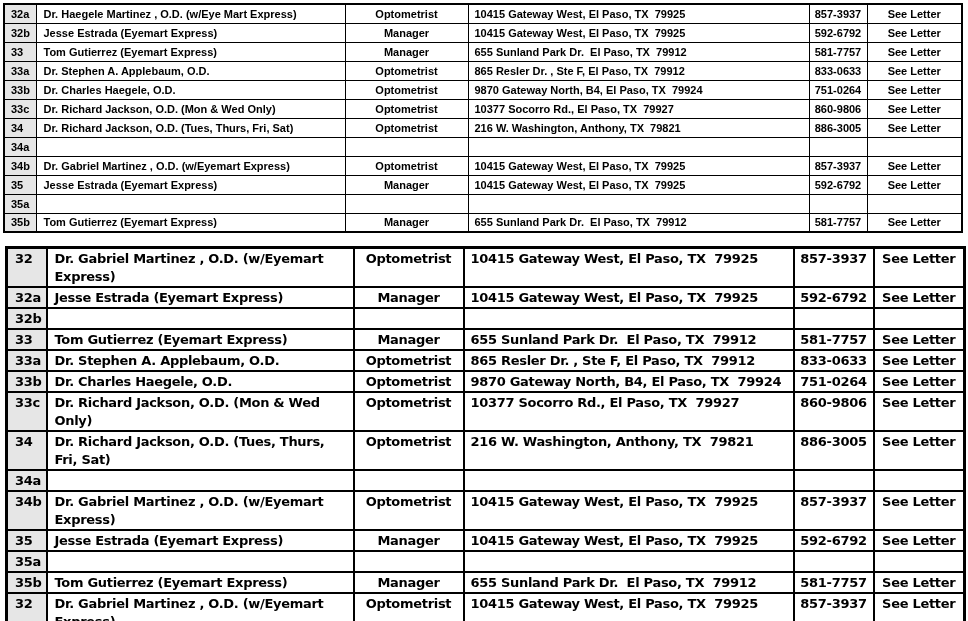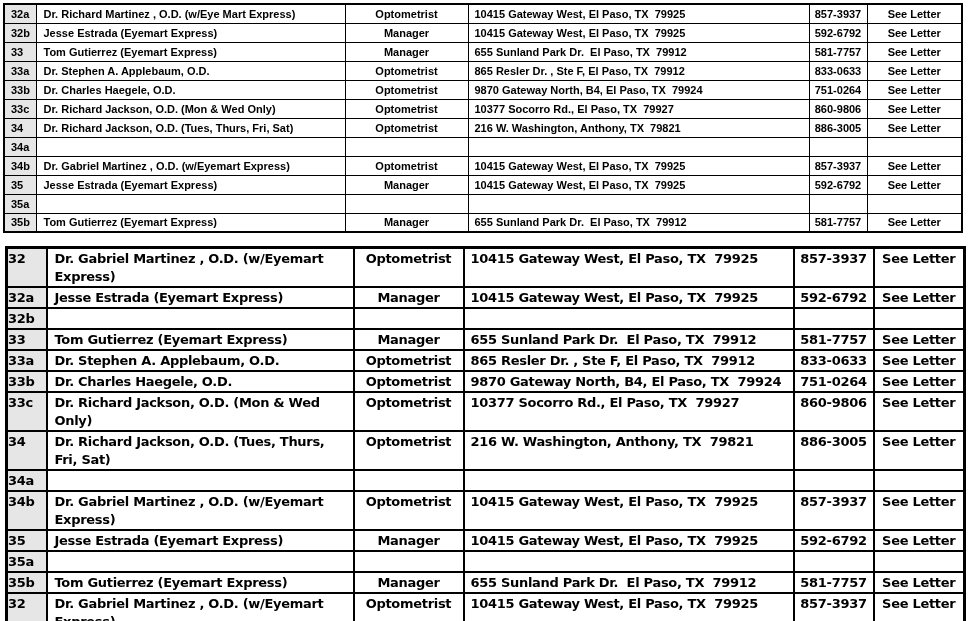--- a/index.html
+++ b/index.html
@@ -49,21 +49,21 @@
   }
   #table-bottom td {
     border: 2px solid #000;
     height: 21px;
     vertical-align: top;
     padding-top: 1px;
     line-height: 18px;
     white-space: pre;
   }
   #table-bottom tr.empty-row td { height: 13px; }
-  #table-bottom td.c-id   { }
+  #table-bottom td.c-id   { padding-left: 7px; }
   #table-bottom td.c-name { padding-left: 7px; padding-right: 4px; white-space: normal; }
   #table-bottom td.c-role { text-align: center; }
   #table-bottom td.c-address { padding-left: 6px; }
   #table-bottom td.c-phone   { text-align: center; }
   #table-bottom td.c-letter  { text-align: center; }
 
   .c-id { background: #e6e6e6; }
 </style>
 </head>
 <body>
@@ -75,21 +75,21 @@
       <col style="width:32px">
         <col style="width:309px">
         <col style="width:123px">
       <col style="width:341px">
         <col style="width:58px">
         <col style="width:95px">
     </colgroup>
     <tbody>
         <tr>
     <td class="c-id">32a</td>
-    <td class="c-name">Dr. Richard Martinez , O.D. (w/Eye Mart Express)</td>
+    <td class="c-name">Dr. Haegele Martinez , O.D. (w/Eye Mart Express)</td>
     <td class="c-role">Optometrist</td>
     <td class="c-address">10415 Gateway West, El Paso, TX  79925</td>
     <td class="c-phone">857-3937</td>
     <td class="c-letter">See Letter</td>
   </tr>
         <tr>
     <td class="c-id">32b</td>
     <td class="c-name">Jesse Estrada (Eyemart Express)</td>
     <td class="c-role">Manager</td>
     <td class="c-address">10415 Gateway West, El Paso, TX  79925</td>

